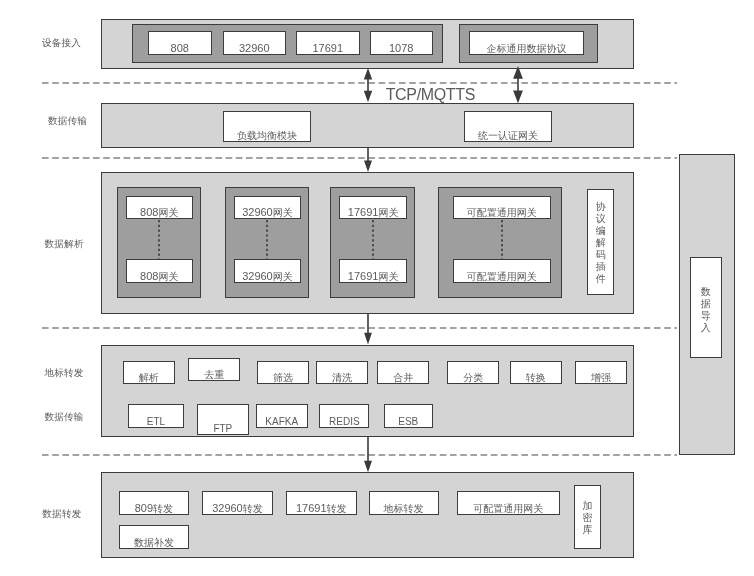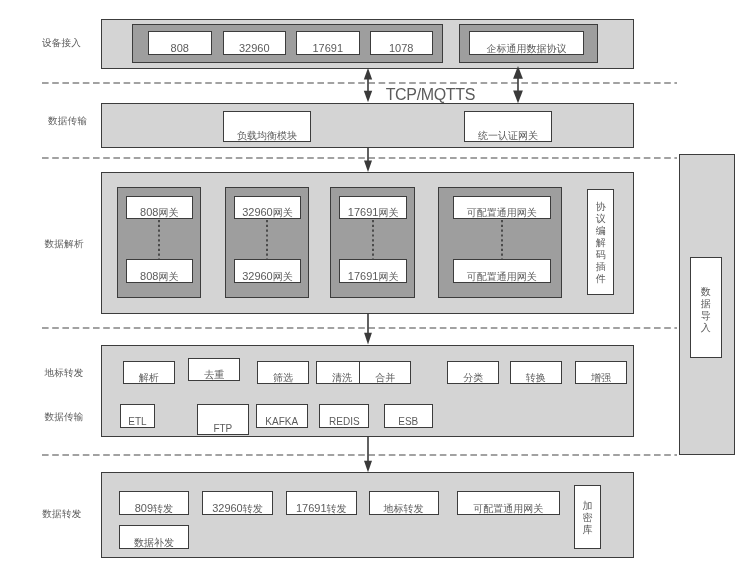--- a/index.html
+++ b/index.html
@@ -197,33 +197,33 @@
     </div>
   <div class="wbox" style="left:188.1px;top:358px;width:52.3px;height:23px">
       <span>去重</span>
     </div>
   <div class="wbox" style="left:256.8px;top:361px;width:52.3px;height:23px">
       <span>筛选</span>
     </div>
   <div class="wbox" style="left:315.9px;top:361px;width:52.3px;height:23px">
       <span>清洗</span>
     </div>
-  <div class="wbox" style="left:359px;top:361px;width:52.3px;height:23px">
+  <div class="wbox" style="left:377px;top:361px;width:52.3px;height:23px">
       <span>合并</span>
     </div>
   <div class="wbox" style="left:447.0px;top:361px;width:52.3px;height:23px">
       <span>分类</span>
     </div>
   <div class="wbox" style="left:509.6px;top:361px;width:52.3px;height:23px">
       <span>转换</span>
     </div>
   <div class="wbox" style="left:574.8px;top:361px;width:52.3px;height:23px">
       <span>增强</span>
     </div>
-  <div class="wbox" style="left:120px;top:404px;width:35px;height:23.5px">
+  <div class="wbox" style="left:128px;top:404px;width:56px;height:23.5px">
       <span class="alpha">ETL</span>
     </div>
   <div class="wbox" style="left:197px;top:404px;width:51.7px;height:31px">
       <span class="alpha">FTP</span>
     </div>
   <div class="wbox" style="left:255.7px;top:404px;width:52.1px;height:23.5px">
       <span class="alpha">KAFKA</span>
     </div>
   <div class="wbox" style="left:319.2px;top:404px;width:50.3px;height:23.5px">
       <span class="alpha">REDIS</span>

